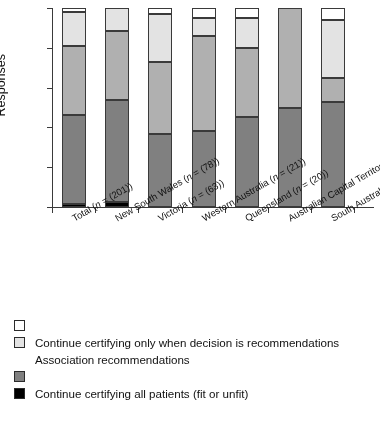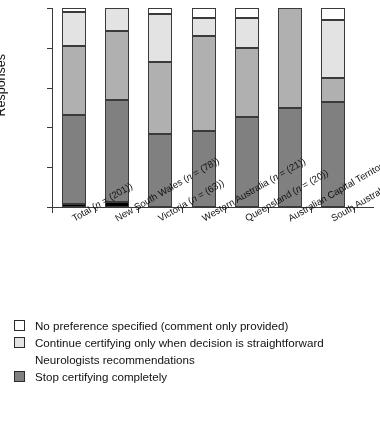--- a/index.html
+++ b/index.html
@@ -141,27 +141,29 @@
         <div class="cat-label" style="left: 147.6px; top: 206px;">Western Australia (<i>n</i> = (21))</div>
         <div class="cat-label" style="left: 190.8px; top: 206px;">Queensland (<i>n</i> = (20))</div>
         <div class="cat-label" style="left: 234px; top: 206px;">Australian Capital Territory ( = (2))</div>
         <div class="cat-label" style="left: 277.2px; top: 206px;">South Australia ( = (17))</div>
       </div>
   </div>
 
   <div id="legend">
       <div class="leg-row">
         <div class="leg-swatch" style="background: rgb(255, 255, 255);"></div>
-        <div class="leg-text">No preference specified (comment only provided)</div>
       </div>
       <div class="leg-row">
         <div class="leg-swatch" style="background: rgb(227, 227, 227);"></div>
-        <div class="leg-text">Continue certifying only when decision is straightforward</div>
+        <div class="leg-text">Continue certifying only when decision is recommendations</div>
       </div>
       <div class="leg-row">
-        <div class="leg-text cont">Neurologists recommendations</div>
+        <div class="leg-text cont">Association recommendations</div>
       </div>
       <div class="leg-row">
         <div class="leg-swatch" style="background: rgb(128, 128, 128);"></div>
-        <div class="leg-text">Stop certifying completely</div>
+      </div>
+      <div class="leg-row">
+        <div class="leg-swatch" style="background: rgb(0, 0, 0);"></div>
+        <div class="leg-text">Continue certifying all patients (fit or unfit)</div>
       </div>
     </div>
 </div>
 
 </body></html>

